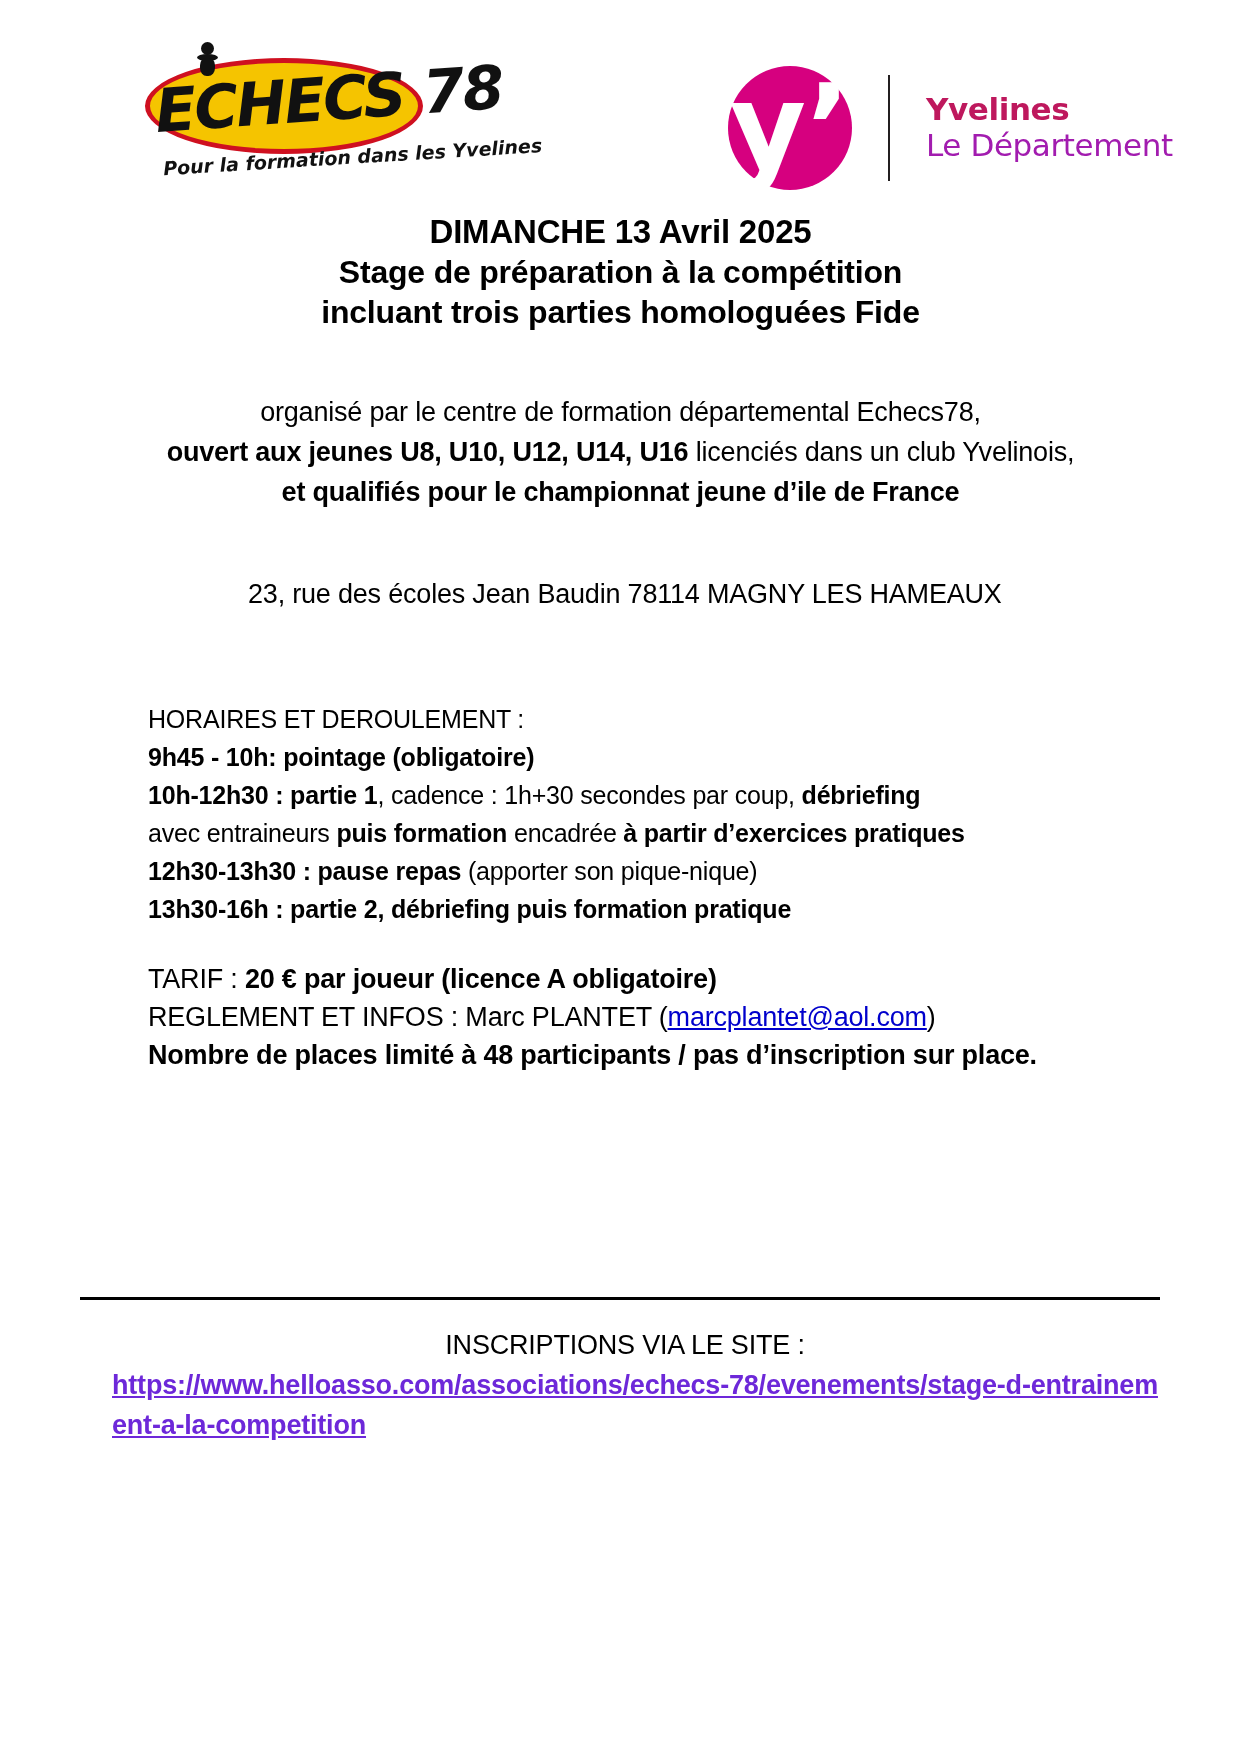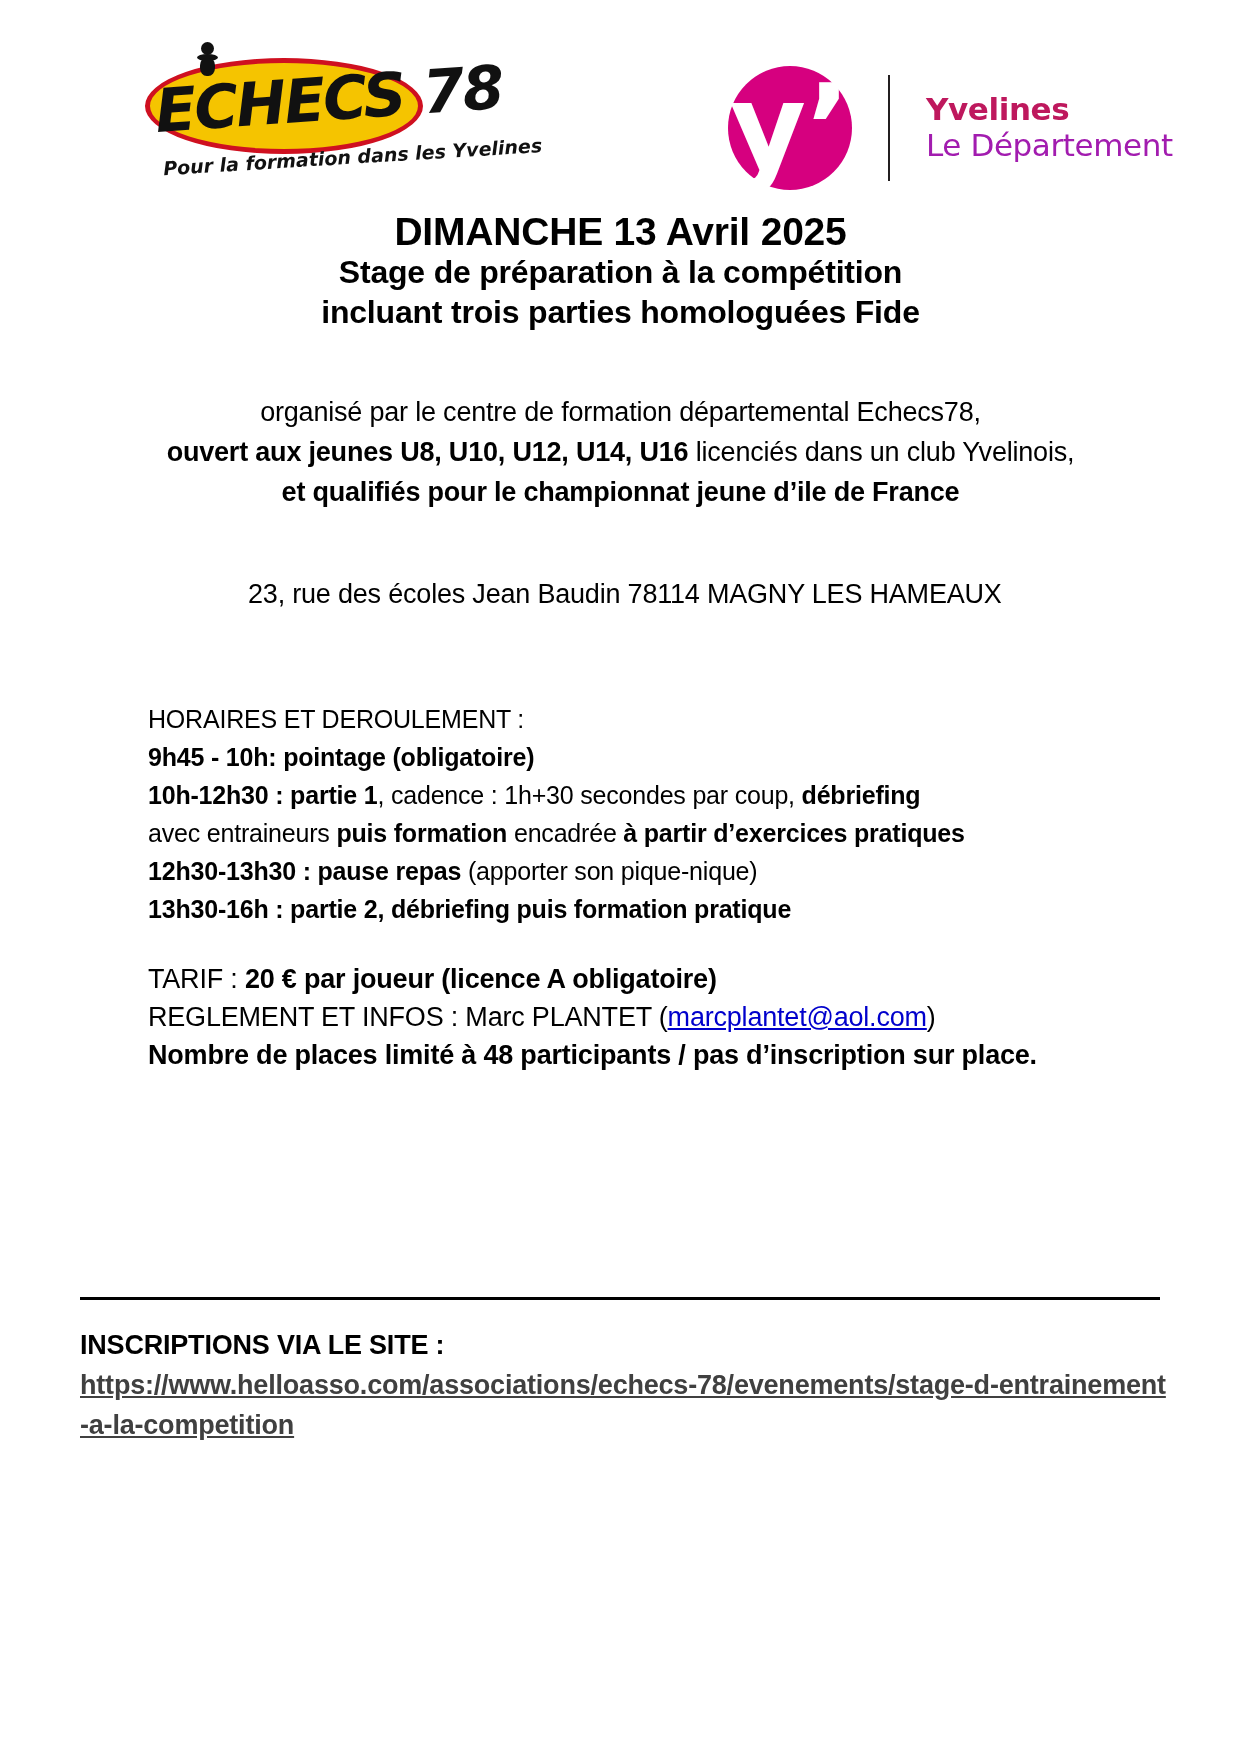--- a/index.html
+++ b/index.html
@@ -177,21 +177,21 @@
     margin-top: 62px;
     text-align: center;
   }
   .title-line {
     font-family: "Liberation Sans", sans-serif;
     font-weight: bold;
     font-size: 32px;
     line-height: 40px;
     letter-spacing: -0.2px;
   }
-  .title-line.t1 { font-size: 39px; }
+  .title-line.t1 { font-size: 33px; }
 
   .intro {
     margin-top: 60px;
     text-align: center;
     font-size: 27px;
     line-height: 40px;
     letter-spacing: -0.2px;
   }
   .intro b { font-weight: bold; }
 
@@ -255,28 +255,30 @@
   .footer {
     position: absolute;
     left: 80px;
     top: 1325px;
     width: 1090px;
     font-size: 27px;
     line-height: 40px;
     letter-spacing: -0.2px;
   }
   .footer-title {
-    font-weight: bold;
+    font-weight: normal;
+    text-align: center;
   }
   .footer-url {
     font-weight: bold;
-    color: #404040;
+    color: #6d28d9;
     text-decoration: underline;
     word-break: break-all;
     display: block;
+    margin-left: 32px;
   }
 </style>
 </head>
 <body>
 
 <div class="page">
 
   <div class="header">
 
     <div class="echecs-logo">

